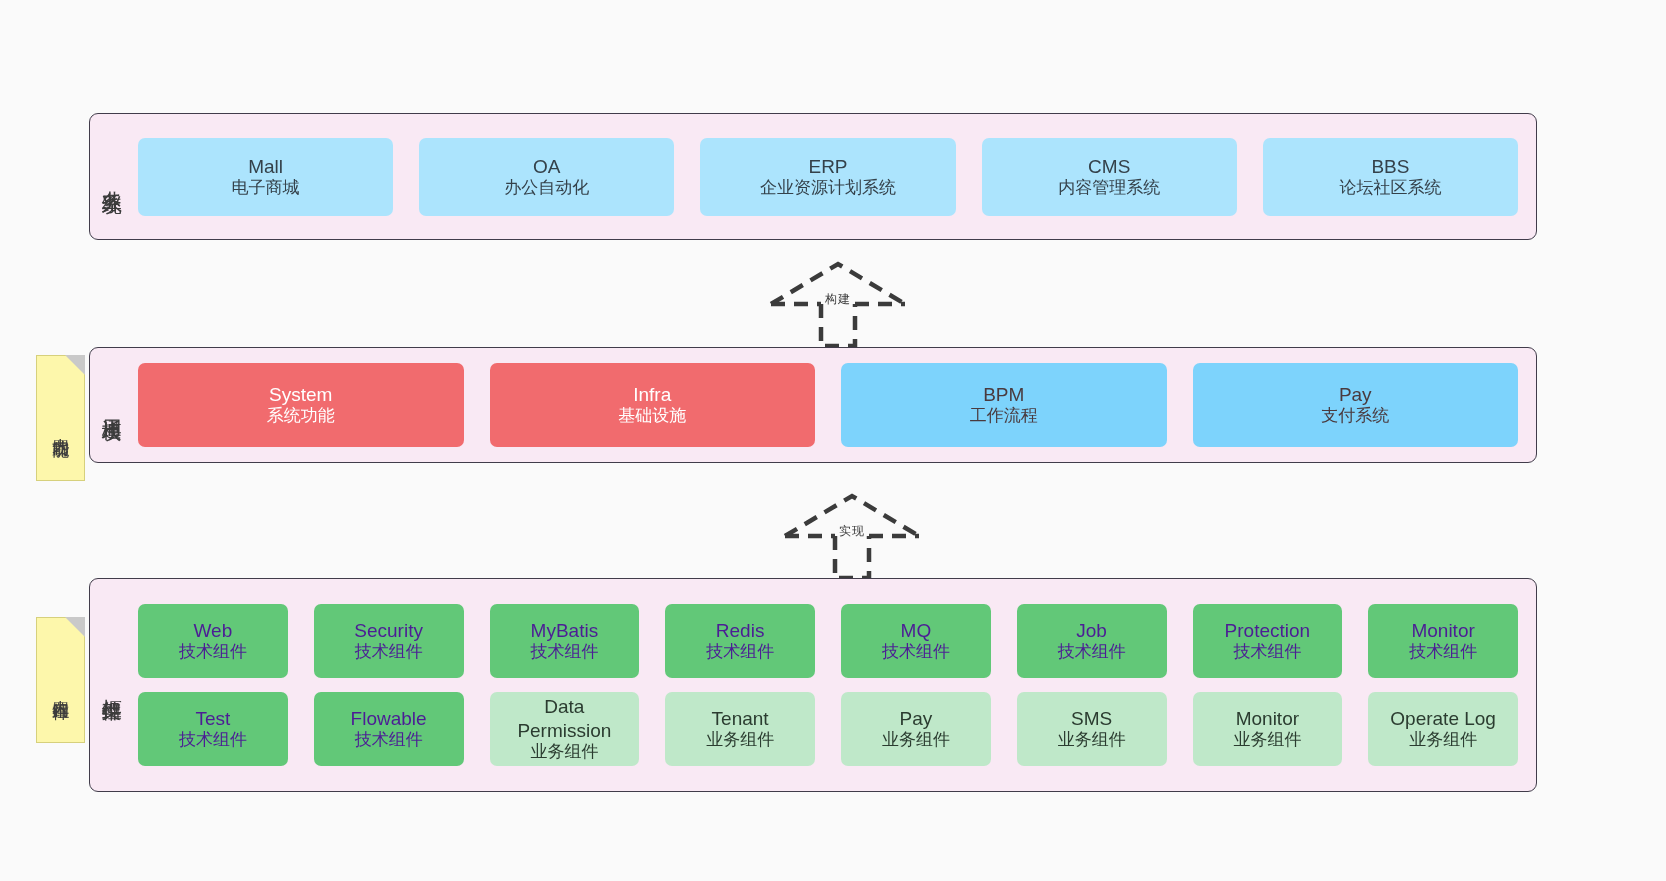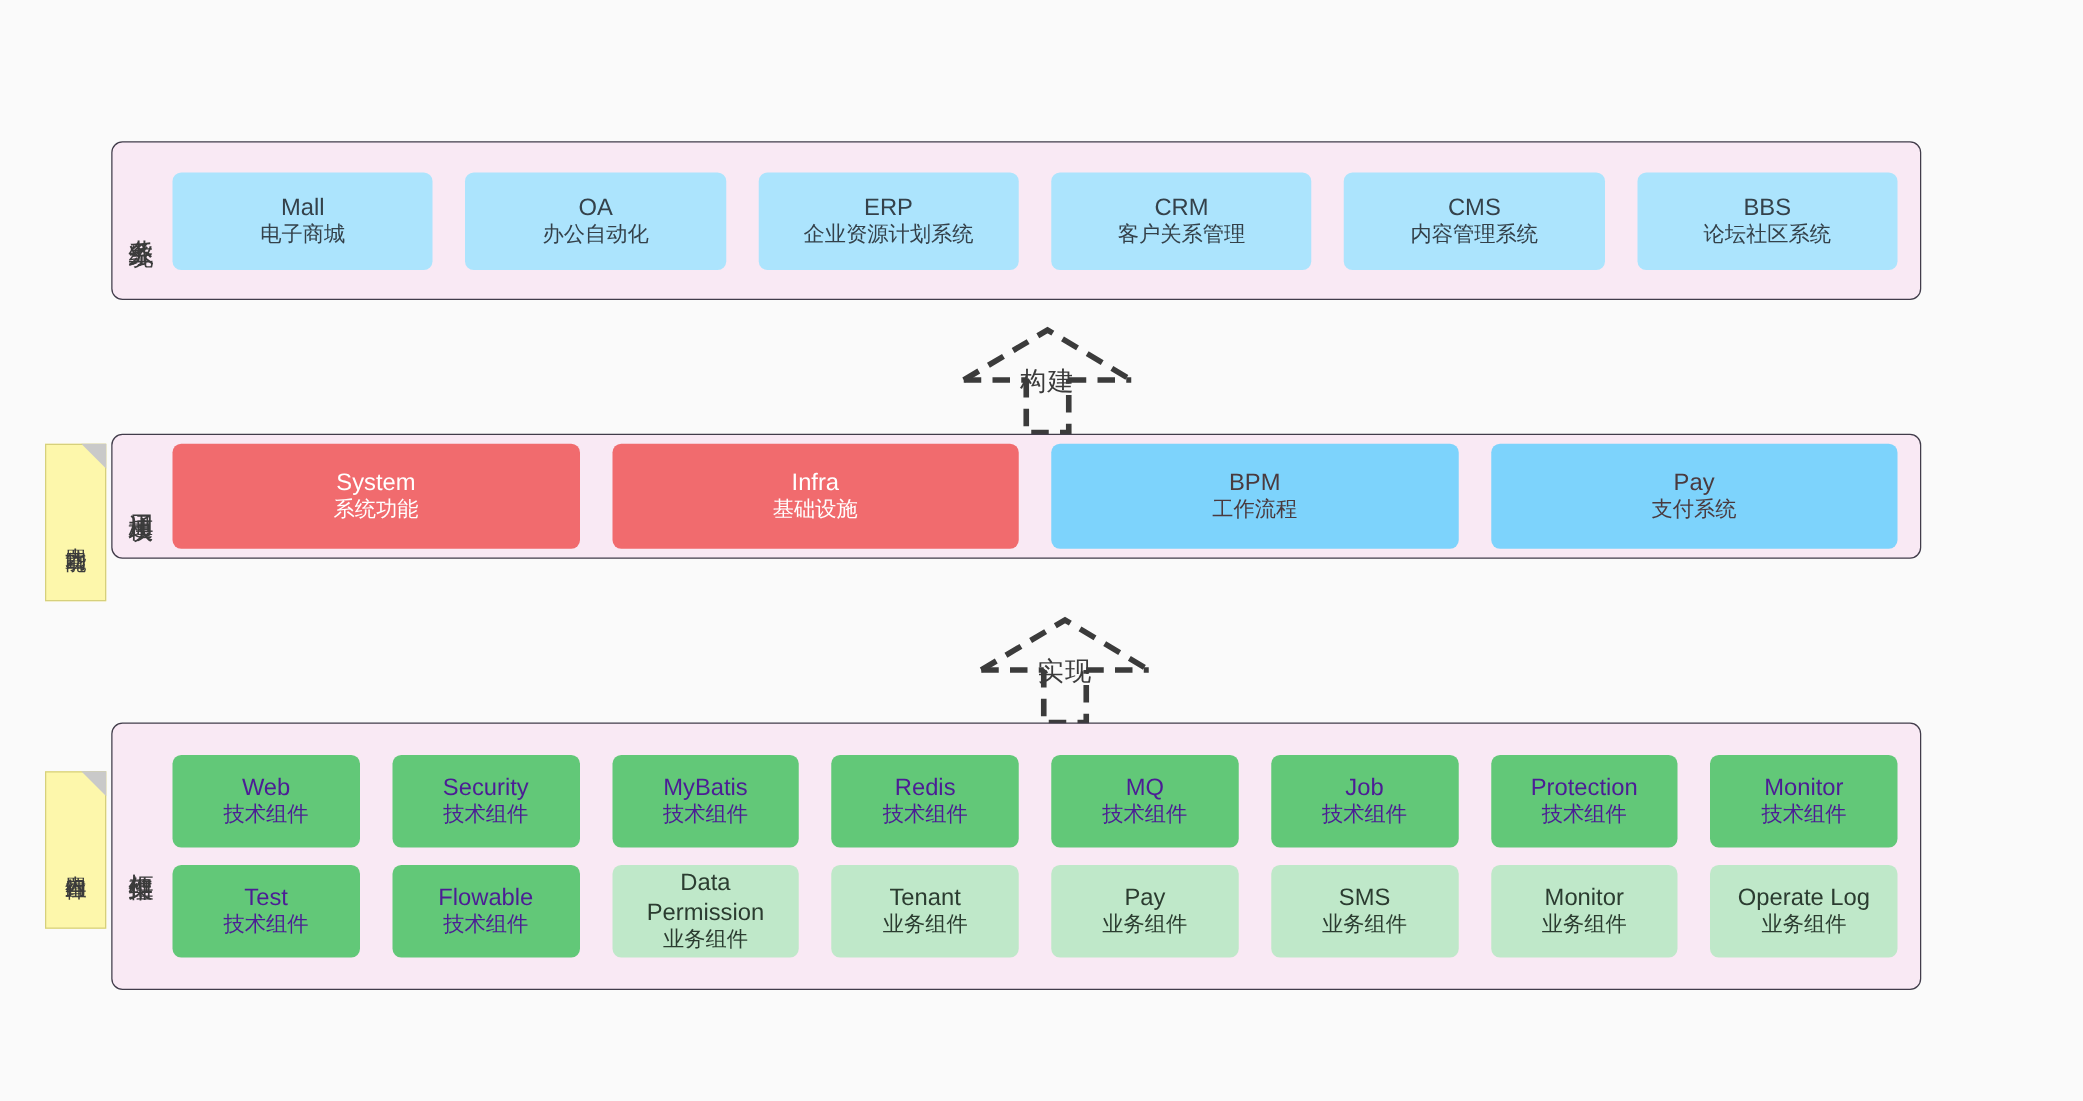--- a/index.html
+++ b/index.html
@@ -136,21 +136,21 @@
     position: absolute;
     width: 150px;
     height: 92px;
   }
   .arrow svg { display: block; width: 150px; height: 92px; }
   .arrow-label {
     position: absolute;
     left: 0; right: 0;
     top: 33px;
     text-align: center;
-    font-size: 21px;
+    font-size: 12px;
     color: #3b3b3b;
     letter-spacing: 1px;
     pointer-events: none;
   }
 </style>
 </head>
 <body>
 
 <div id="canvas">
 
@@ -167,24 +167,20 @@
         <div class="card c-blue h-business">
           <span class="en">OA</span>
           <span class="cn">办公自动化</span>
         </div>
 
         <div class="card c-blue h-business">
           <span class="en">ERP</span>
           <span class="cn">企业资源计划系统</span>
         </div>
 
-        <div class="card c-blue h-business">
-          <span class="en">CRM</span>
-          <span class="cn">客户关系管理</span>
-        </div>
 
         <div class="card c-blue h-business">
           <span class="en">CMS</span>
           <span class="cn">内容管理系统</span>
         </div>
 
         <div class="card c-blue h-business">
           <span class="en">BBS</span>
           <span class="cn">论坛社区系统</span>
         </div>
@@ -200,21 +196,21 @@
       <path d="M 58 46 L 58 88 L 92 88 L 92 46" fill="none" stroke="#3b3b3b" stroke-width="4.5" stroke-dasharray="14 9" stroke-linecap="butt"></path>
     </svg>
     <div class="arrow-label">构建</div>
   </div>
 
   <div class="note" style="left:36px; top:355px; height:126px;">
     <div class="fold"></div>
     <span>内置功能</span>
   </div>
 
-  <div class="layer" style="left:89px; top:347px; width:1448px; height:100px;justify-content:space-between;">
+  <div class="layer" style="left:89px; top:347px; width:1448px; height:116px;justify-content:space-between;">
     <div class="layer-title">通用模块</div>
     <div class="layer-body">
       <div class="row">
 
         <div class="card c-red h-module">
           <span class="en">System</span>
           <span class="cn">系统功能</span>
         </div>
 
         <div class="card c-red h-module">

